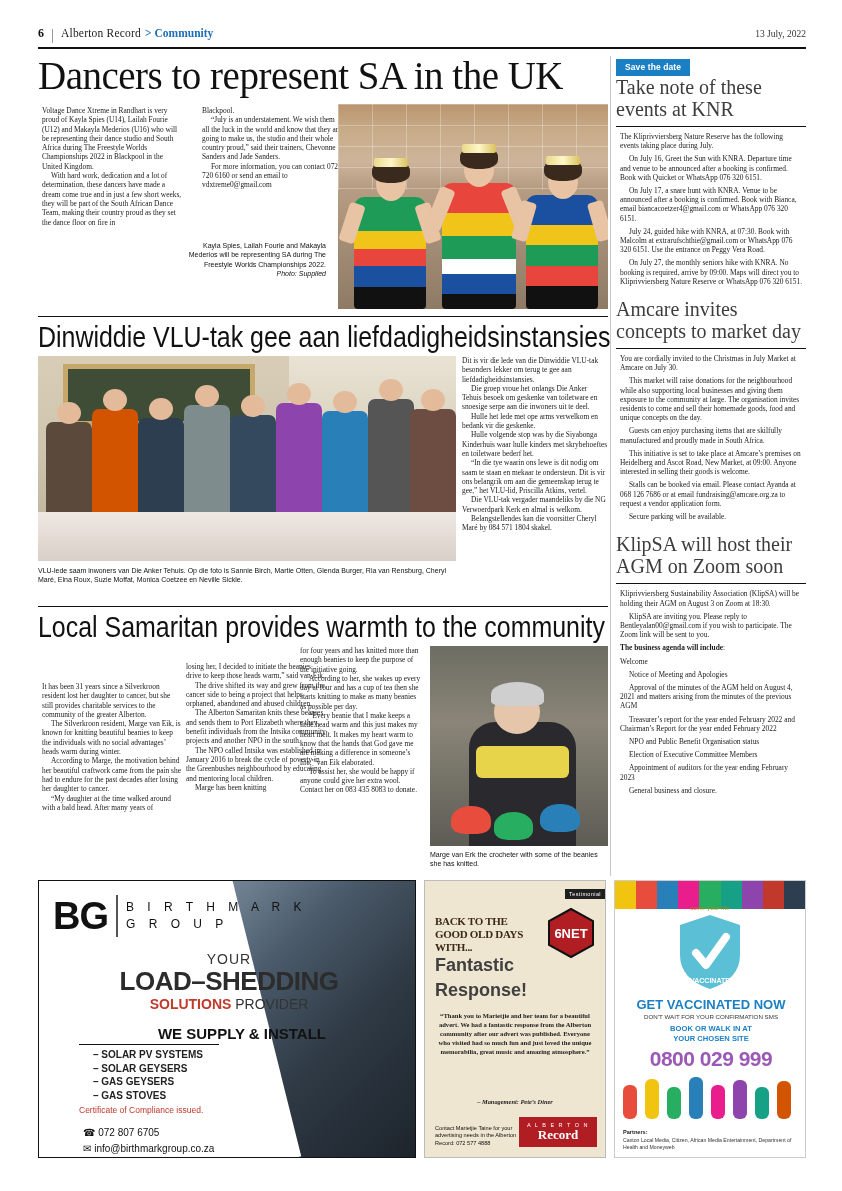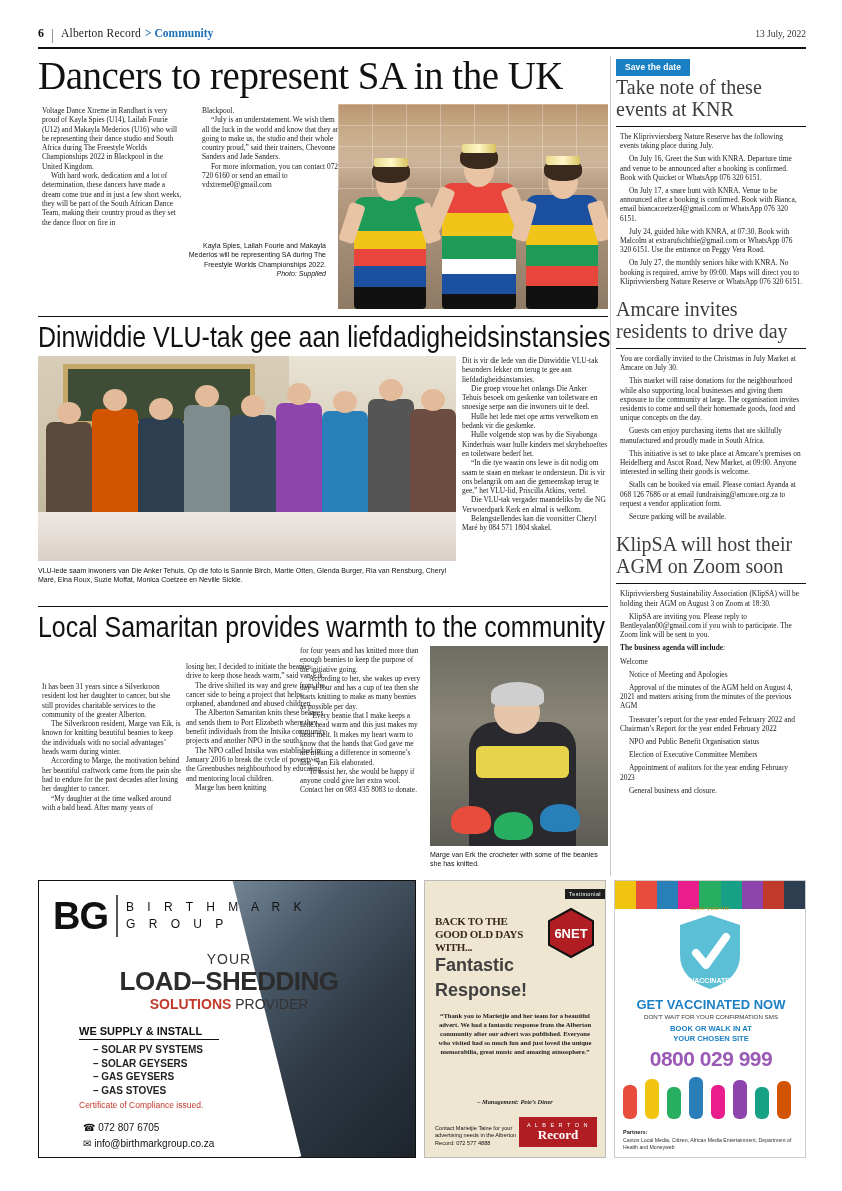--- a/index.html
+++ b/index.html
@@ -158,21 +158,21 @@
   .bm-content { position:absolute; left:0; top:0; width:100%; height:100%; padding:14px 10px 8px 14px; }
   .bm-logo { display:flex; align-items:center; }
   .bm-bg { font-family:"Liberation Sans", sans-serif; font-weight:bold; font-size:38px; line-height:36px; color:#111; letter-spacing:-1px;}
   .bm-bar { width:2px; height:42px; background:#555; margin:0 8px; }
   .bm-name { font-family:"Liberation Sans", sans-serif; font-size:12px; letter-spacing:5px; color:#111; line-height:17px;}
   .bm-your { font-family:"Liberation Sans", sans-serif; font-size:14px; color:#333; text-align:center; margin-top:14px; letter-spacing:1px;}
   .bm-ls { font-family:"Liberation Sans", sans-serif; font-weight:bold; font-size:26px; color:#2c2c2c; text-align:center; line-height:28px; letter-spacing:-.5px;}
   .bm-sol { text-align:center; font-family:"Liberation Sans", sans-serif; font-size:14px; line-height:18px;}
   .bm-sol .red { color:#c0392b; font-weight:bold; }
   .bm-sol .grey { color:#333; }
-  .bm-supply { font-family:"Liberation Sans", sans-serif; font-weight:bold; font-size:11px; color:#111; margin-top:12px; padding-left:26px;}
+  .bm-supply { font-family:"Liberation Sans", sans-serif; font-weight:bold; font-size:15px; color:#111; margin-top:12px; padding-left:26px;text-align:center;}
   .bm-uline { width:140px; height:1px; background:#111; margin:2px 0 3px 26px;}
   .bm-list { font-family:"Liberation Sans", sans-serif; font-weight:bold; font-size:10px; color:#222; line-height:13.5px; padding-left:40px;}
   .bm-cert { font-family:"Liberation Sans", sans-serif; font-size:8.5px; color:#c0392b; padding-left:26px; margin-top:3px;}
   .bm-contact { font-family:"Liberation Sans", sans-serif; font-size:10px; color:#111; padding-left:30px; margin-top:10px; line-height:16px;}
 
   #ad-testimonial { left:386px; top:0; width:182px; height:278px; background:#efe6d2; border:1px solid #bbb; }
   .ts-tab { position:absolute; right:0; top:8px; background:#1f1f1f; color:#fff;
     font-family:"Liberation Sans", sans-serif; font-size:5.5px; padding:2px 4px; letter-spacing:.4px;}
   .ts-back { position:absolute; left:10px; top:34px; width:105px;
     font-family:Liberation Serif, serif; font-weight:bold; font-size:11px; color:#3b2a18; line-height:13px; letter-spacing:-.3px;}
@@ -387,21 +387,21 @@
     <div class="side-body">
       <p class="noind">The Kliprivviersberg Nature Reserve has the following events taking place during July.</p>
       <p>On July 16, Greet the Sun with KNRA. Departure time and venue to be announced after a booking is confirmed. Book with Quicket or WhatsApp 076 320 6151.</p>
       <p>On July 17, a snare hunt with KNRA. Venue to be announced after a booking is confirmed. Book with Bianca, email biancacoetzer4@gmail.com or WhatsApp 076 320 6151.</p>
       <p>July 24, guided hike with KNRA, at 07:30. Book with Malcolm at extrarufschthie@gmail.com or WhatsApp 076 320 6151. Use the entrance on Peggy Vera Road.</p>
       <p>On July 27, the monthly seniors hike with KNRA. No booking is required, arrive by 09:00. Maps will direct you to Kliprivviersberg Nature Reserve or WhatsApp 076 320 6151.</p>
     </div>
 
     <h3 class="side-head" style="margin-top:12px;">
       <span>Amcare invites</span><br>
-      <span>residents to drive day</span>
+      <span>concepts to market day</span>
     </h3>
     <div class="side-rule"></div>
     <div class="side-body">
       <p class="noind">You are cordially invited to the Christmas in July Market at Amcare on July 30.</p>
       <p>This market will raise donations for the neighbourhood while also supporting local businesses and giving them exposure to the community at large. The organisation invites residents to come and sell their homemade goods, food and unique concepts on the day.</p>
       <p>Guests can enjoy purchasing items that are skilfully manufactured and proudly made in South Africa.</p>
       <p>This initiative is set to take place at Amcare’s premises on Heidelberg and Ascot Road, New Market, at 09:00. Anyone interested in selling their goods is welcome.</p>
       <p>Stalls can be booked via email. Please contact Ayanda at 068 126 7686 or at email fundraising@amcare.org.za to request a vendor application form.</p>
       <p>Secure parking will be available.</p>
     </div>

